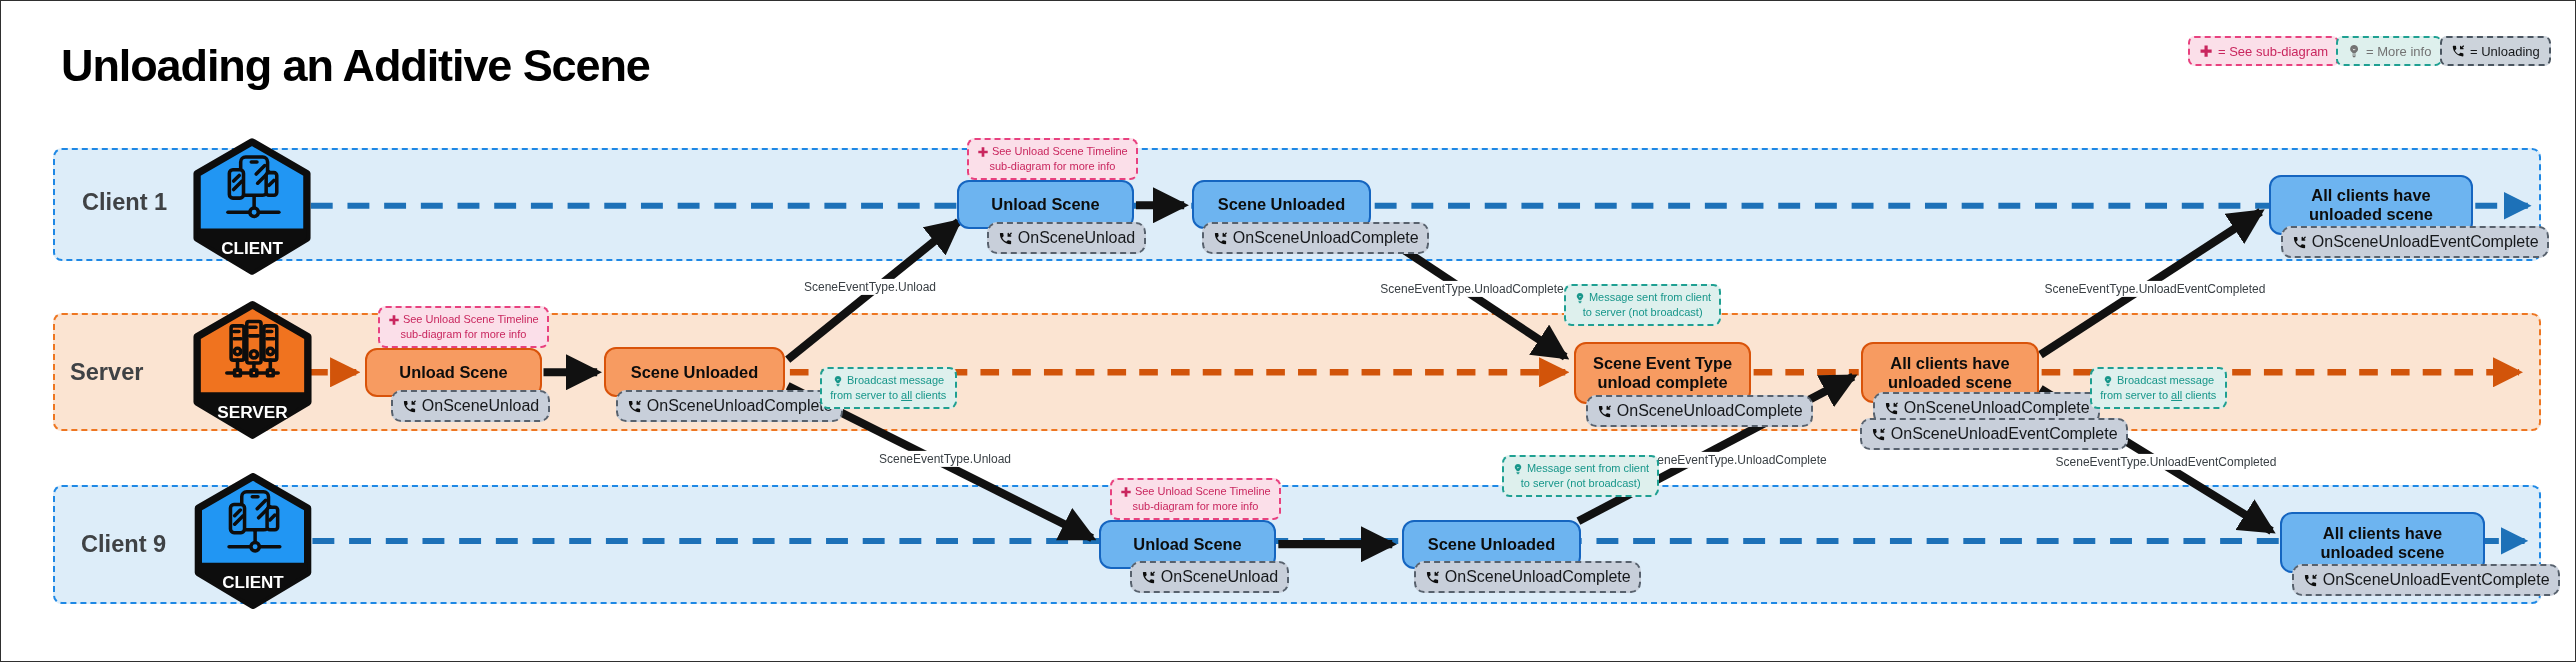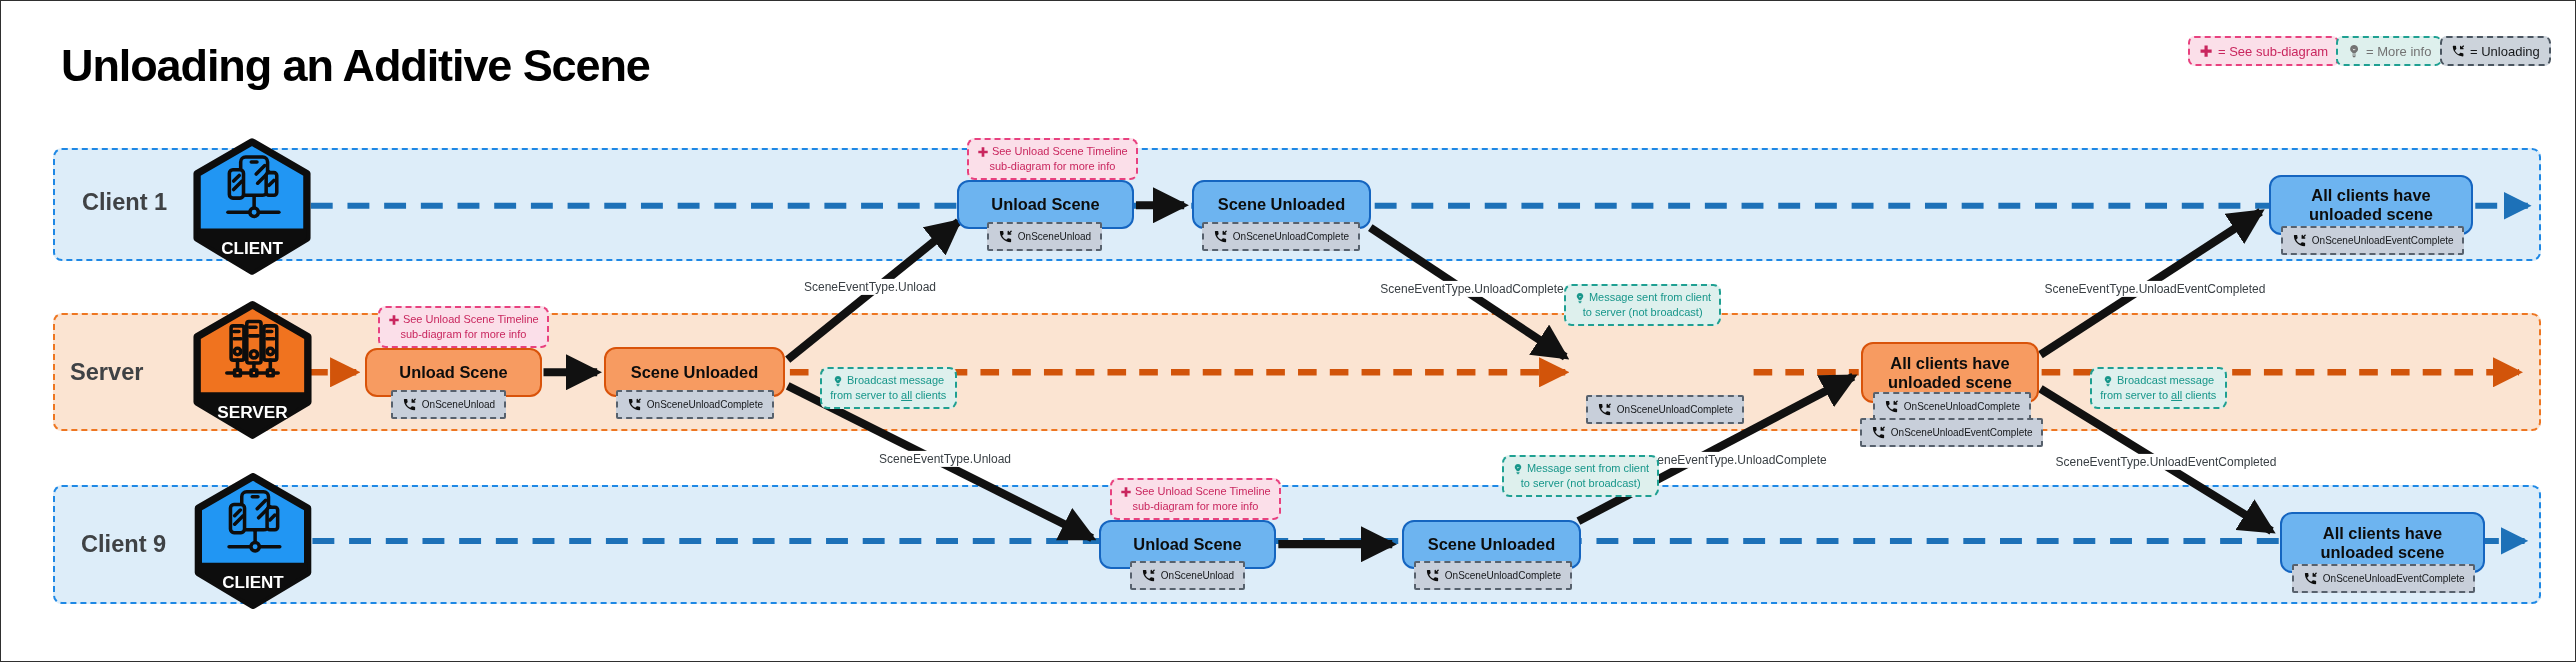--- a/index.html
+++ b/index.html
@@ -13,21 +13,21 @@
   .overlay{position:absolute;left:0;top:0;z-index:1;pointer-events:none;}
   .overlay .blu{stroke:#1d71b8;stroke-width:11;stroke-dasharray:40 27;}
   .overlay .org{stroke:#d2540a;stroke-width:12;stroke-dasharray:34 24;}
   .overlay .blk{stroke:#111;stroke-width:15;}
   .hex{position:absolute;z-index:3;}
   .box{position:absolute;z-index:2;border-radius:12px;display:flex;align-items:center;justify-content:center;text-align:center;
        font-weight:800;font-size:16.4px;color:#0d0d0d;line-height:1.15;box-sizing:border-box;padding:0 5.5px;}
   .box.blue{background:#6db4f0;border:2.7px solid #1565c0;}
   .box.orange{background:#f79b61;border:2.7px solid #d9530a;}
   .tag{position:absolute;z-index:4;display:flex;align-items:center;gap:5px;background:#c8cfda;border:2.2px dashed #57616d;
-       border-radius:2px;font-size:10px;color:#16181b;padding:5px 8.8px;white-space:nowrap;}
+       border-radius:10px;font-size:16px;color:#16181b;padding:5px 8.8px;white-space:nowrap;}
   .tag svg{width:15px;height:15px;color:#0d0d0d;flex:0 0 auto;}
   .note{position:absolute;z-index:4;border-radius:7.7px;font-size:11px;line-height:1.34;text-align:center;padding:4.4px 8.2px;font-weight:500;}
   .note .nline{white-space:nowrap;}
   .note svg{width:12px;height:12px;vertical-align:-2.2px;margin-right:2.7px;}
   .note.pink{background:#fbdfe9;border:2.2px dashed #e8417f;color:#c9265e;}
   .note.teal{background:#def0ed;border:2.2px dashed #1fa092;color:#17968a;margin-top:15px;}
   .u{text-decoration:underline;}
   .elabel{position:absolute;z-index:2;font-size:12px;font-weight:400;color:#3a4045;white-space:nowrap;
           transform:translate(-50%,-50%);background:#fff;padding:1.1px 3.3px;}
   .chip{position:absolute;z-index:2;display:flex;align-items:center;gap:5px;border-radius:6.6px;font-size:13px;padding:5.5px 8.8px;white-space:nowrap;}
@@ -215,20 +215,23 @@
   <div class="box orange" style="left:603px;top:346px;width:181px;height:50px;">
     <span>Scene Unloaded</span>
     </div>
   <div class="tag" style="left:615px;top:389px;">
     <svg viewBox="0 0 27 27" width="15" height="15">
         <use href="#icon-phone"></use>
       </svg>
     <span>OnSceneUnloadComplete</span>
     </div>
 
+  <div class="box orange" style="left:1573px;top:341px;width:177px;height:62px;">
+    <span>Scene Event Type unload complete</span>
+    </div>
   <div class="tag" style="left:1585px;top:394px;">
     <svg viewBox="0 0 27 27" width="15" height="15">
         <use href="#icon-phone"></use>
       </svg>
     <span>OnSceneUnloadComplete</span>
     </div>
 
   <div class="box orange" style="left:1860px;top:341px;width:178px;height:61px;">
     <span>All clients have unloaded scene</span>
     </div>

